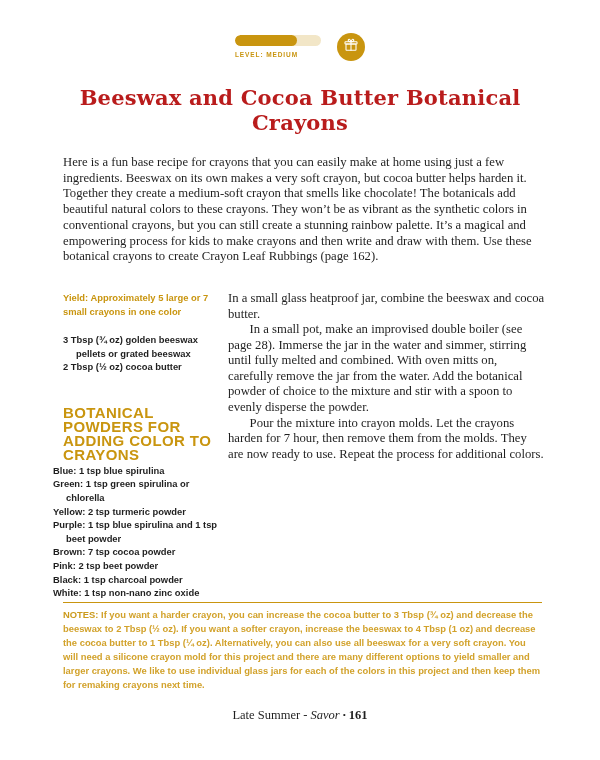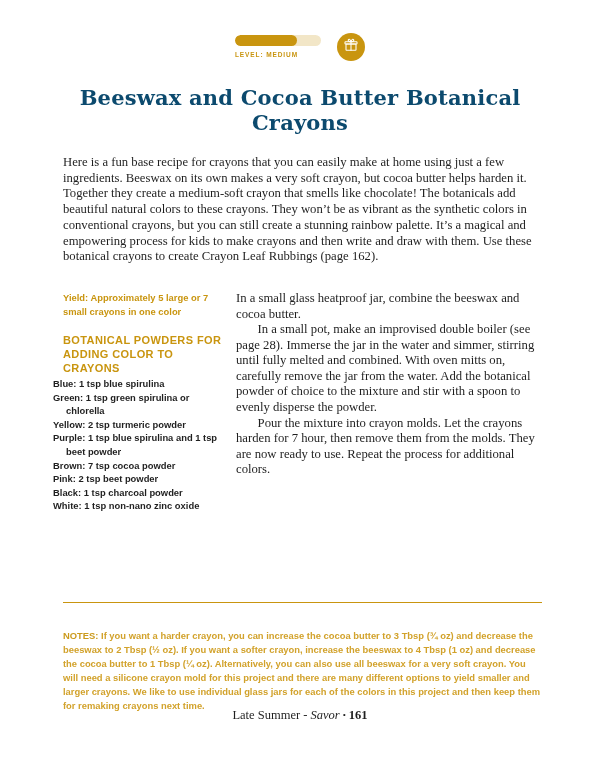--- a/index.html
+++ b/index.html
@@ -22,51 +22,51 @@
     margin-top:5px;font-family:"Liberation Sans",sans-serif;font-weight:bold;
     font-size:6.5px;letter-spacing:0.9px;color:#c9950f;
   }
   .gift-badge{
     width:28px;height:28px;border-radius:50%;background:#c9950f;
     display:flex;align-items:center;justify-content:center;margin-top:-2px;
   }
 
   
   .title{
-    margin:24px 30px 0;text-align:center;color:#0c4a6e;
+    margin:24px 30px 0;text-align:center;color:#b91c1c;
     font-family:"DejaVu Serif", serif;font-weight:bold;font-size:21px;letter-spacing:0.2px;
   }
 
   
   .intro{
     margin:20px 58px 4px 63px;font-size:12.7px;line-height:15.7px;text-align:left;
   }
 
   
-  .columns{display:flex;margin:26px 55px 0 63px;gap:10px;}
+  .columns{display:flex;margin:26px 55px 0 63px;gap:2px;}
   .sidebar{
     width:163px;flex:0 0 163px;
     font-family:"Liberation Sans",sans-serif;font-weight:bold;
     font-size:9.4px;line-height:13.6px;color:#1f1f1f;
   }
   .yield{color:#c9950f;margin:0 0 15px 0;}
   .ingredients p{margin:0;padding-left:13px;text-indent:-13px;}
   .powders-heading{
-    color:#c9950f;font-size:11px;letter-spacing:0.4px;line-height:14px;margin:8px 0 2px 0;
+    color:#c9950f;font-size:15px;letter-spacing:0.4px;line-height:14px;margin:32px 0 2px 0;
   }
   .powder-item{margin:0;padding-left:3px;text-indent:-13px;}
 
   .instructions{flex:1;font-size:12.7px;line-height:15.6px;}
   .instructions p{margin:0;}
   .instructions p + p{text-indent:1.7em;}
 
   
   .notes{
     position:absolute;left:63px;right:58px;top:602px;
-    border-top:1px solid #c9950f;padding-top:26px;
+    border-top:1px solid #c9950f;padding-top:5px;
     font-family:"Liberation Sans",sans-serif;font-weight:bold;
     font-size:9.4px;line-height:14px;color:#d2a22b;text-align:left;
   }
   .notes .notes-label{color:#cb9a1c;}
 
   
   .footer{
     position:absolute;left:0;right:0;top:708px;text-align:center;
     font-size:12.5px;color:#1f1f1f;
   }
@@ -101,20 +101,24 @@
 
   <h1 class="title">Beeswax and Cocoa Butter Botanical Crayons</h1>
 
   <p class="intro">Here is a fun base recipe for crayons that you can easily make at home using just a few ingredients. Beeswax on its own makes a very soft crayon, but cocoa butter helps harden it. Together they create a medium-soft crayon that smells like chocolate! The botanicals add beautiful natural colors to these crayons. They won’t be as vibrant as the synthetic colors in conventional crayons, but you can still create a stunning rainbow palette. It’s a magical and empowering process for kids to make crayons and then write and draw with them. Use these botanical crayons to create Crayon Leaf Rubbings (page 162).</p>
 
   <div class="columns">
 
     <div class="sidebar">
       <p class="yield">Yield: Approximately 5 large or 7 small crayons in one color</p>
 
+      <div class="ingredients">
+        <p>3 Tbsp (¾ oz) golden beeswax pellets or grated beeswax</p>
+        <p>2 Tbsp (½ oz) cocoa butter</p>
+      </div>
 
       <p class="powders-heading">BOTANICAL POWDERS FOR ADDING COLOR TO CRAYONS</p>
 
       <div class="powders">
         <p class="powder-item">Blue: 1 tsp blue spirulina</p>
         <p class="powder-item">Green: 1 tsp green spirulina or chlorella</p>
         <p class="powder-item">Yellow: 2 tsp turmeric powder</p>
         <p class="powder-item">Purple: 1 tsp blue spirulina and 1 tsp beet powder</p>
         <p class="powder-item">Brown: 7 tsp cocoa powder</p>
         <p class="powder-item">Pink: 2 tsp beet powder</p>

